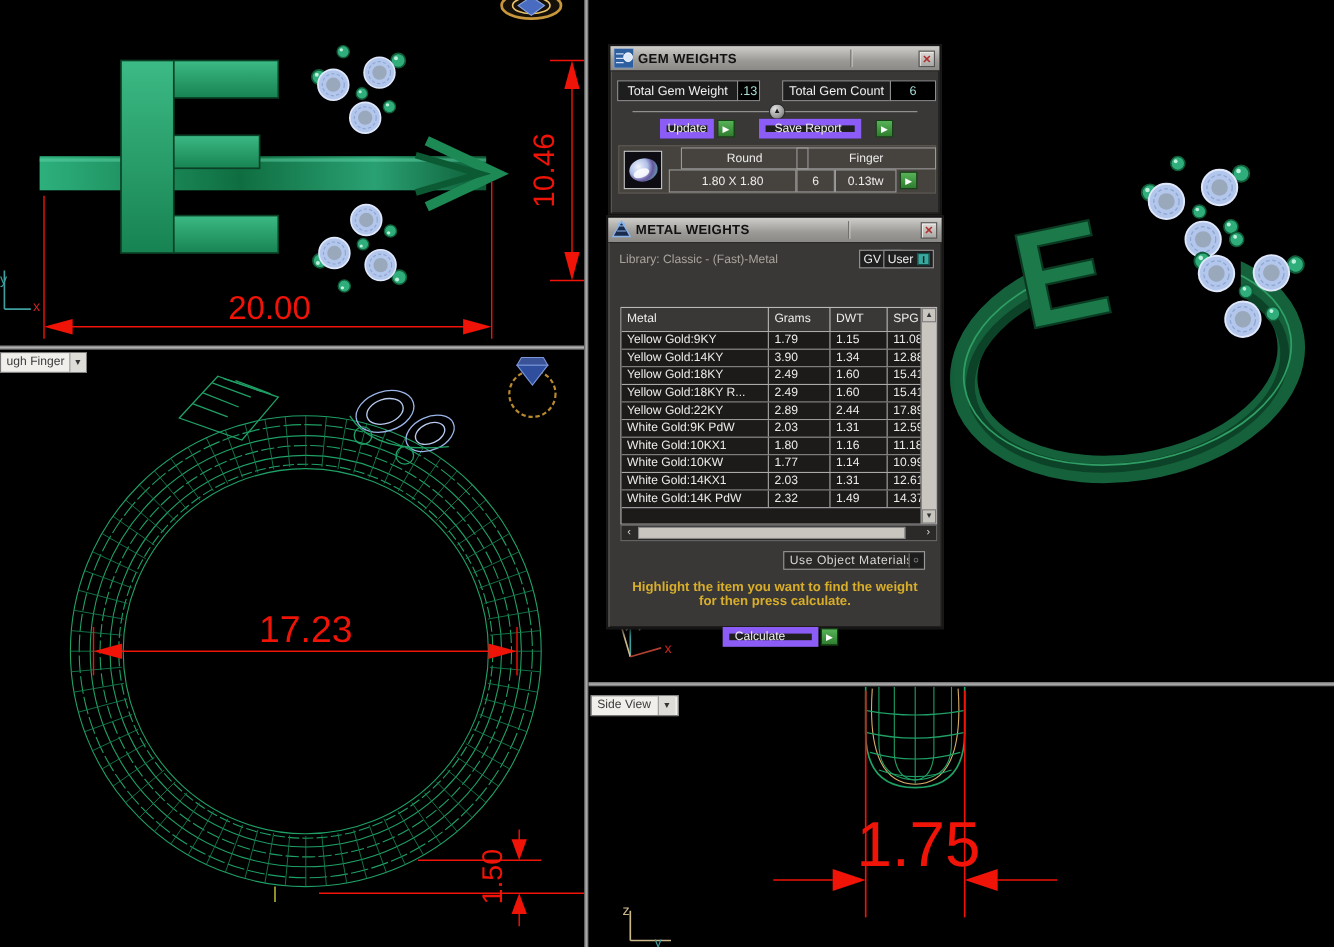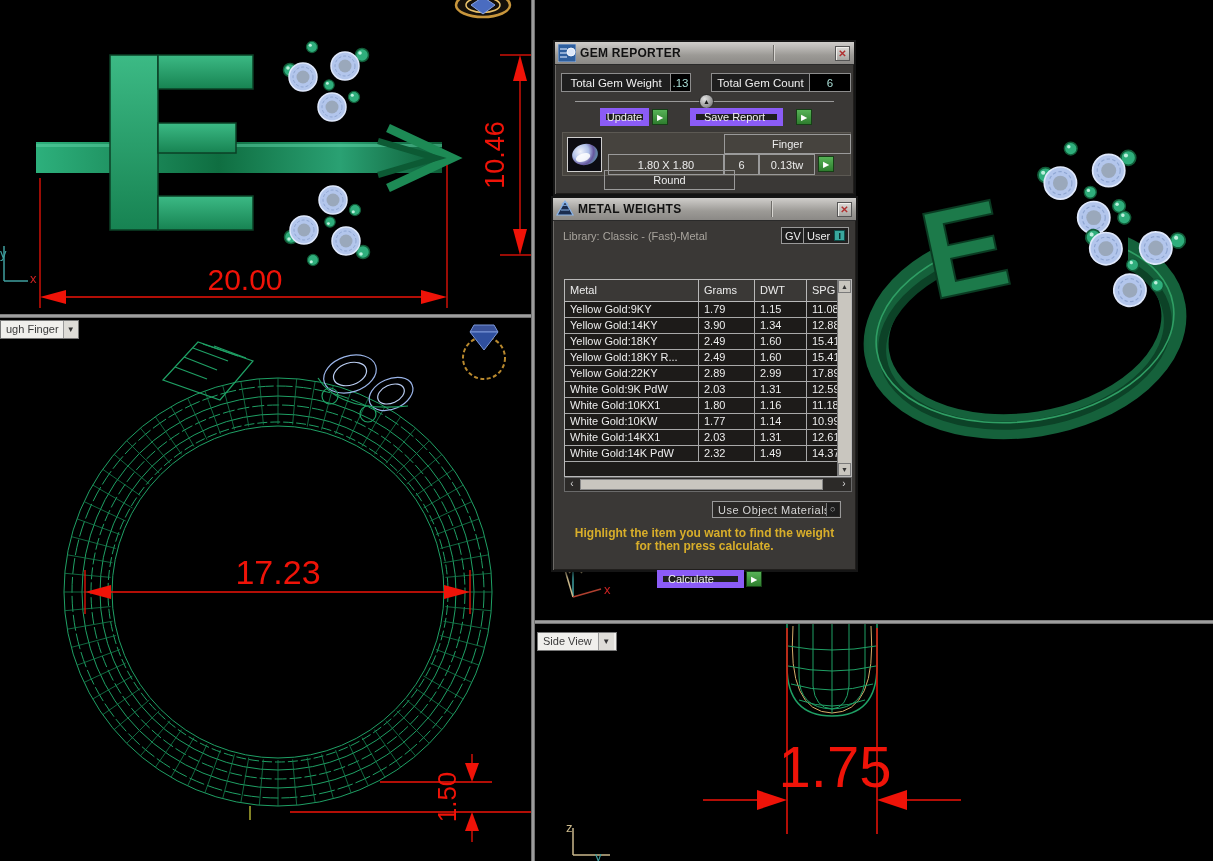--- a/index.html
+++ b/index.html
@@ -78,21 +78,21 @@
                  background:#454239; background:#46433e; border:1px solid #5c5953; }
   #gem-thumb { position:absolute; left:4px; top:4px; width:35px; height:35px;
                background:#0c0c12; border:1px solid #cfcfcf; }
   #gem-thumb .stone { position:absolute; left:4px; top:6px; width:26px; height:21px; border-radius:50%;
                background:radial-gradient(circle at 35% 32%, #f0f3fb, #aebfe8 38%, #66579e 60%, #68a 75%, #30406e);
                transform:rotate(-12deg); }
   #gem-thumb .stone::after { content:""; position:absolute; left:3px; top:9px; width:15px; height:8px;
                border-radius:50%; background:rgba(255,255,255,.85); transform:rotate(-8deg); }
   .gem-cell { position:absolute; border:1px solid #9a9a9a; color:#ececec; font-size:11px;
               display:flex; align-items:center; justify-content:center; background:transparent; }
-  #gc-shape { left:41px; top:1px;  width:131px; height:20px;margin-top:36px; }
+  #gc-shape { left:56px; top:1px;  width:116px; height:20px; }
   #gc-size  { left:45px; top:21px; width:116px; height:21px; }
   #gc-mat   { left:161px; top:1px; width:127px; height:20px; }
   #gc-count { left:161px; top:21px; width:35px; height:21px; }
   #gc-tw    { left:196px; top:21px; width:56px; height:21px; }
   #gc-go    { left:255px; top:23px; }
 
   
   #mw-library { position:absolute; left:10px; top:9px; font-size:11px; color:#a8a49d; }
   .tog-btn { position:absolute; top:6px; height:17px; background:#1f1f1f; border:1px solid #999;
              color:#eee; font-size:11px; display:flex; align-items:center; gap:4px; padding:0 3px; }
@@ -439,21 +439,21 @@
 
   <div class="panel" id="gem-reporter">
     <div class="titlebar">
       <svg class="t-icon" viewBox="0 0 18 18">
         <rect x="0" y="0" width="18" height="18" fill="#2e5f9e" stroke="#9ab4d8" stroke-width="1"></rect>
         <line x1="2" y1="5" x2="9" y2="5" stroke="#cfe0f8" stroke-width="1.2"></line>
         <line x1="2" y1="9" x2="9" y2="9" stroke="#cfe0f8" stroke-width="1.2"></line>
         <line x1="2" y1="13" x2="9" y2="13" stroke="#cfe0f8" stroke-width="1.2"></line>
         <circle cx="13" cy="8" r="4" fill="#dce8fa" stroke="#fff" stroke-width=".8"></circle>
       </svg>
-      <span class="t-text">GEM REPORTER</span>
+      <span class="t-text">GEM WEIGHTS</span>
       <span class="t-groove"></span>
       <span class="close-btn">✕</span>
     </div>
     <div class="pbody">
       <div class="gr-label" id="gr-w-label">Total Gem Weight</div>
       <div class="gr-value" id="gr-w-value">.13</div>
       <div class="gr-label" id="gr-c-label">Total Gem Count</div>
       <div class="gr-value" id="gr-c-value">6</div>
 
       <div class="gr-slider-line"></div>
@@ -529,21 +529,21 @@
               </div>
               <div class="mw-row">
                 <div class="mw-cell mw-c0">Yellow Gold:18KY R...</div>
                 <div class="mw-cell mw-c1">2.49</div>
                 <div class="mw-cell mw-c2">1.60</div>
                 <div class="mw-cell mw-c3">15.41</div>
               </div>
               <div class="mw-row">
                 <div class="mw-cell mw-c0">Yellow Gold:22KY</div>
                 <div class="mw-cell mw-c1">2.89</div>
-                <div class="mw-cell mw-c2">2.99</div>
+                <div class="mw-cell mw-c2">2.44</div>
                 <div class="mw-cell mw-c3">17.89</div>
               </div>
               <div class="mw-row">
                 <div class="mw-cell mw-c0">White Gold:9K PdW</div>
                 <div class="mw-cell mw-c1">2.03</div>
                 <div class="mw-cell mw-c2">1.31</div>
                 <div class="mw-cell mw-c3">12.59</div>
               </div>
               <div class="mw-row">
                 <div class="mw-cell mw-c0">White Gold:10KX1</div>

